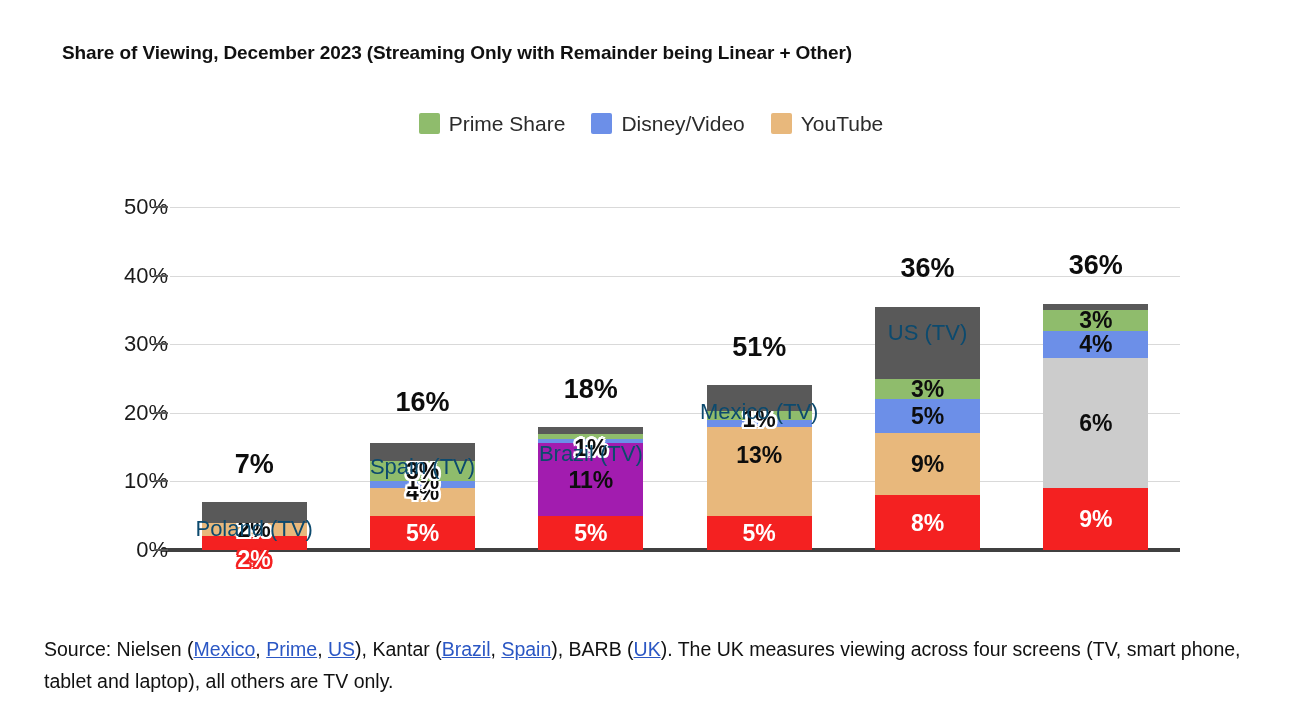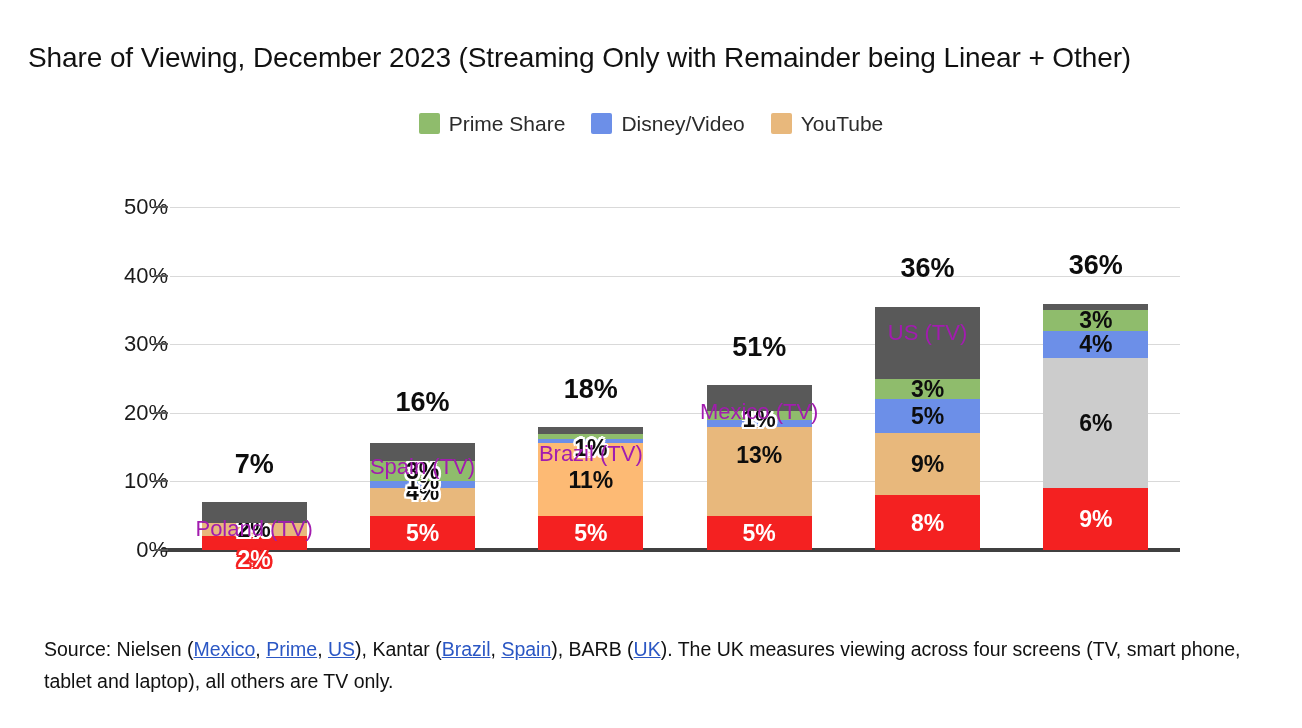--- a/index.html
+++ b/index.html
@@ -5,22 +5,22 @@
   html,body{margin:0;padding:0;}
   body{
     width:1302px;height:728px;background:#ffffff;
     font-family:"Liberation Sans",sans-serif;
     overflow:hidden;position:relative;
   }
   #chart-root{position:absolute;left:0;top:0;width:1302px;height:728px;}
 
   
   .title{
-    position:absolute;left:28px;top:42px;width:1220px;
-    font-size:28px;font-weight:normal;color:#111111;
+    position:absolute;left:62px;top:42px;width:1220px;
+    font-size:19px;font-weight:bold;color:#111111;
     letter-spacing:-0.1px;white-space:nowrap;
   }
 
   
   .legend{position:absolute;left:0;top:108px;width:1302px;}
   .legend-row{
     display:flex;justify-content:center;align-items:center;
     gap:26px;height:31px;
   }
   .legend-item{display:flex;align-items:center;gap:9px;}
@@ -84,21 +84,21 @@
       -2px -2px 0 #f42121, 2px -2px 0 #f42121, -2px 2px 0 #f42121,
       2px 2px 0 #f42121, 0 -2.5px 0 #f42121, 0 2.5px 0 #f42121,
       -2.5px 0 0 #f42121, 2.5px 0 0 #f42121;
   }
   .total-label{
     position:absolute;left:50%;transform:translateX(-50%);
     font-size:27px;font-weight:bold;color:#0d0d0d;white-space:nowrap;
   }
   .xlabel{
     position:absolute;left:50%;transform:translateX(-50%);
-    top:14px;font-size:22px;color:#a21caf;white-space:nowrap;
+    top:14px;font-size:22px;color:#0c4a6e;white-space:nowrap;
   }
 
   
   .footnote{
     position:absolute;left:44px;top:634px;width:1240px;
     font-size:19.5px;line-height:1.62;color:#111111;
   }
   .footnote a{
     color:#2b57c4;text-decoration:underline;
   }
@@ -172,21 +172,21 @@
           <span class="seg-label halo-dark" style="top: 50%; transform: translate(-50%, -50%) translateY(0px);">3%</span>
         </div>
         <div class="seg" style="height: 17.836px; background: rgb(89, 89, 89);"></div>
         <div class="total-label" style="bottom: 131.76px;">16%</div>
         <div class="xlabel">Spain (TV)</div>
       </div>
       <div class="bar-group" style="left: 368.333px; width: 105px; height: 123.48px;">
         <div class="seg" style="height: 34.3px; background: rgb(244, 33, 33);">
           <span class="seg-label light" style="top: 50%; transform: translate(-50%, -50%) translateY(0px);">5%</span>
         </div>
-        <div class="seg" style="height: 75.46px; background: #fdba74;">
+        <div class="seg" style="height: 75.46px; background: #a21caf;">
           <span class="seg-label dark" style="top: 50%; transform: translate(-50%, -50%) translateY(0px);">11%</span>
         </div>
         <div class="seg" style="height: 4.116px; background: rgb(108, 143, 232);"></div>
         <div class="seg" style="height: 4.802px; background: rgb(143, 188, 108);">
           <span class="seg-label halo-dark" style="top: 50%; transform: translate(-50%, -50%) translateY(12px);">1%</span>
         </div>
         <div class="seg" style="height: 7.546px; background: rgb(89, 89, 89);"></div>
         <div class="total-label" style="bottom: 145.48px;">18%</div>
         <div class="xlabel">Brazil (TV)</div>
       </div>

